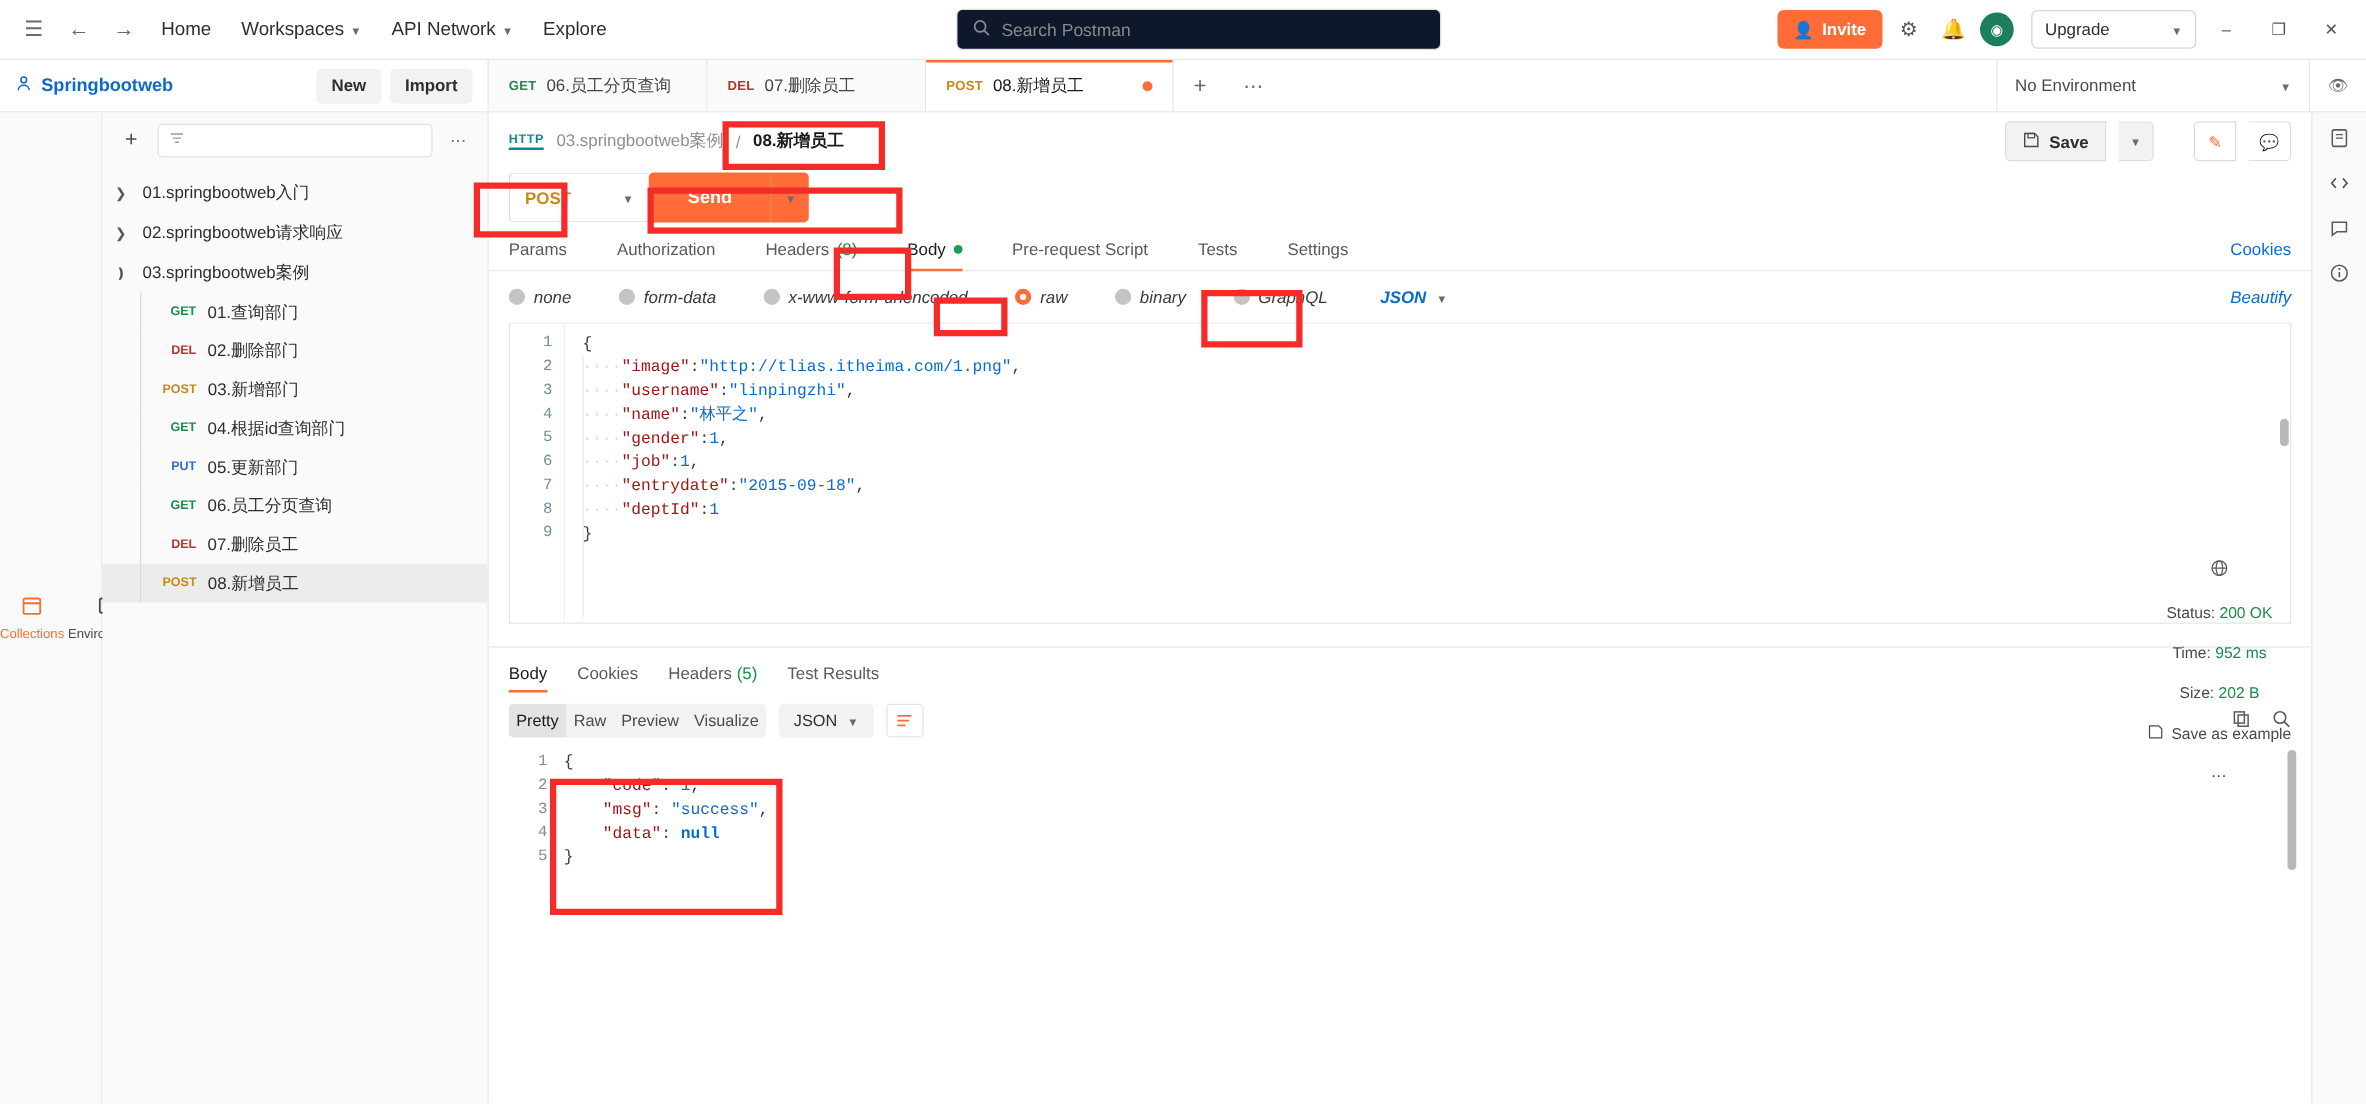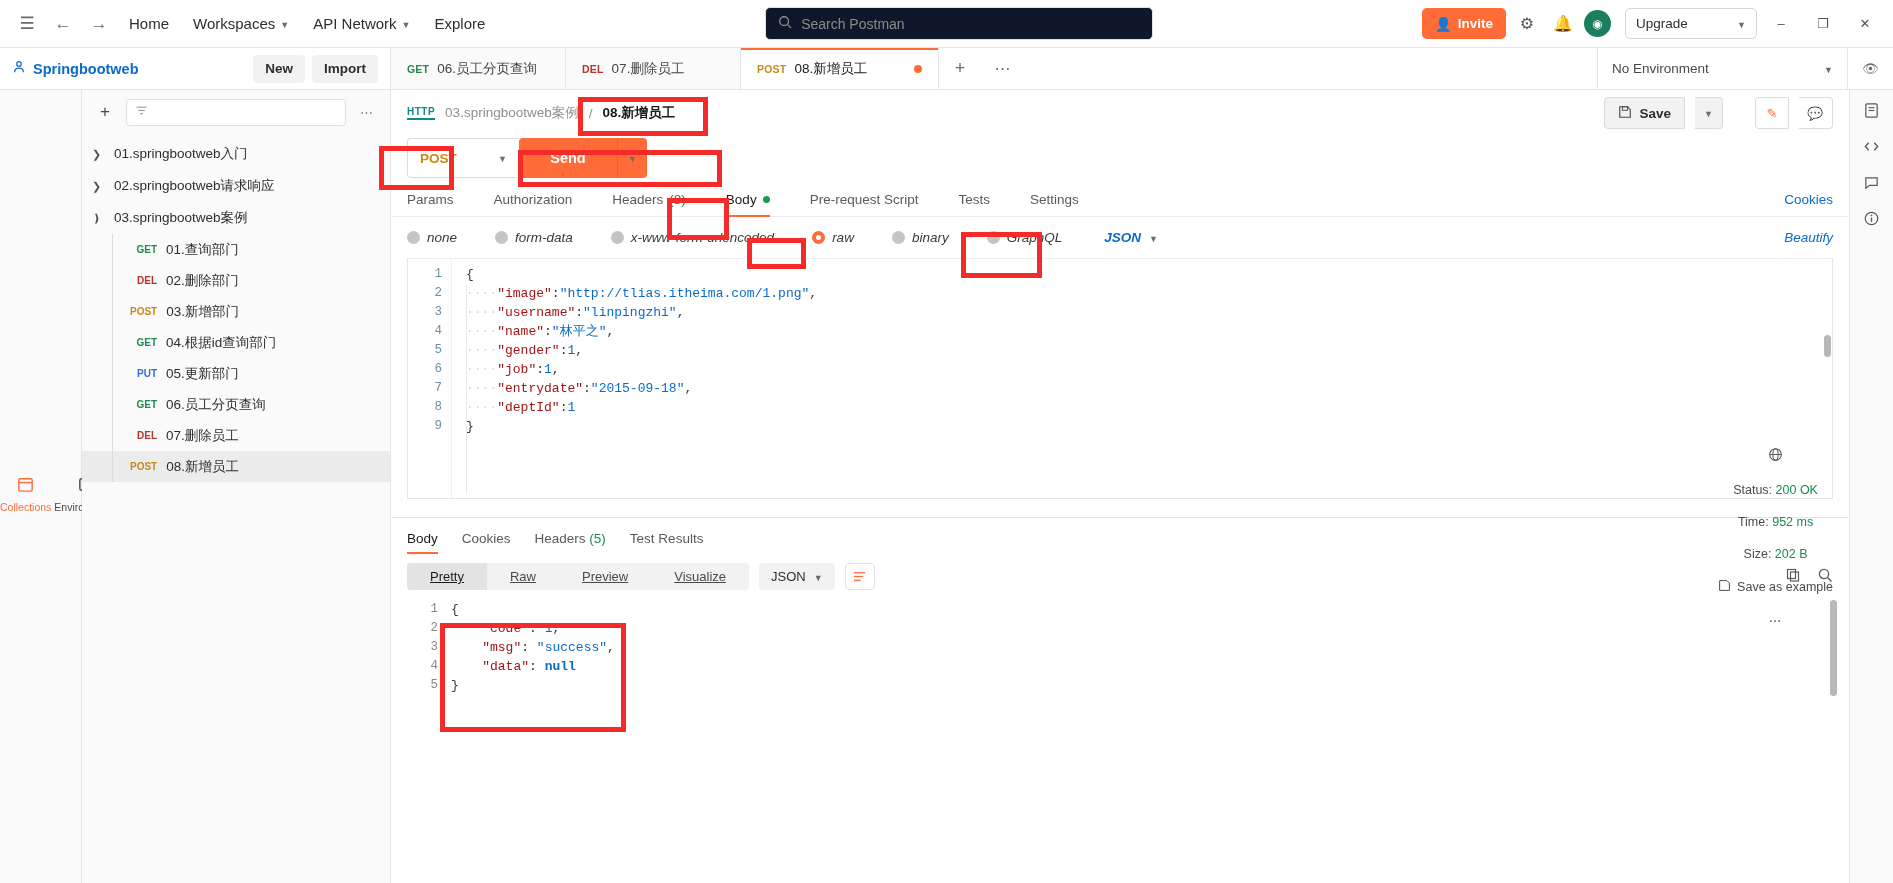--- a/index.html
+++ b/index.html
@@ -175,21 +175,21 @@
   .resp-tab { padding: 0 12px 8px; font-size: 13.5px; color: #5a5a5a; cursor: pointer; position: relative; padding-top: 10px; }
   .resp-tab:first-child { padding-left: 0; }
   .resp-tab.active { color: #1a1a1a; }
   .resp-tab.active::after { content:""; position:absolute; left:0; right:12px; bottom:0; height:2px; background:#ff6c37; }
   .stats { margin-left: auto; display: flex; align-items: center; gap: 18px; font-size: 12.5px; color: #4a4a4a; flex-direction: column; }
   .stat-val { color: #1d8a4e; }
   .save-ex { display: flex; align-items: center; gap: 6px; cursor: pointer; }
 
   .fmtrow { display: flex; align-items: center; padding: 0 16px; margin-top: 7px; gap: 0; }
   .seg { display: flex; background: #f2f2f2; border-radius: 4px; overflow: hidden; }
-  .seg-i { padding: 6px 23px; font-size: 13px; color: #4a4a4a; cursor: pointer; text-decoration: underline; }
+  .seg-i { padding: 6px 6px; font-size: 13px; color: #4a4a4a; cursor: pointer; }
   .seg-i.active { background: #e3e3e3; color: #1a1a1a; }
   .fmt-json { display: flex; align-items: center; gap: 8px; background: #f2f2f2; border-radius: 4px;
     padding: 6px 12px; margin-left: 10px; font-size: 13px; cursor: pointer; }
   .wrap-btn { margin-left: 10px; width: 30px; height: 27px; border: 1px solid #e3e3e3; border-radius: 4px;
     display: flex; align-items: center; justify-content: center; color: #ff6c37; cursor: pointer; }
   .fmt-right { margin-left: auto; display: flex; gap: 16px; color: #5a5a5a; }
 
   .respcode { display: flex; margin: 10px 16px 0; position: relative; }
   .rgutter { width: 44px; font-family: "Liberation Mono", monospace; font-size: 12.5px;
     color: #8a8a8a; text-align: right; padding-right: 13px; }

